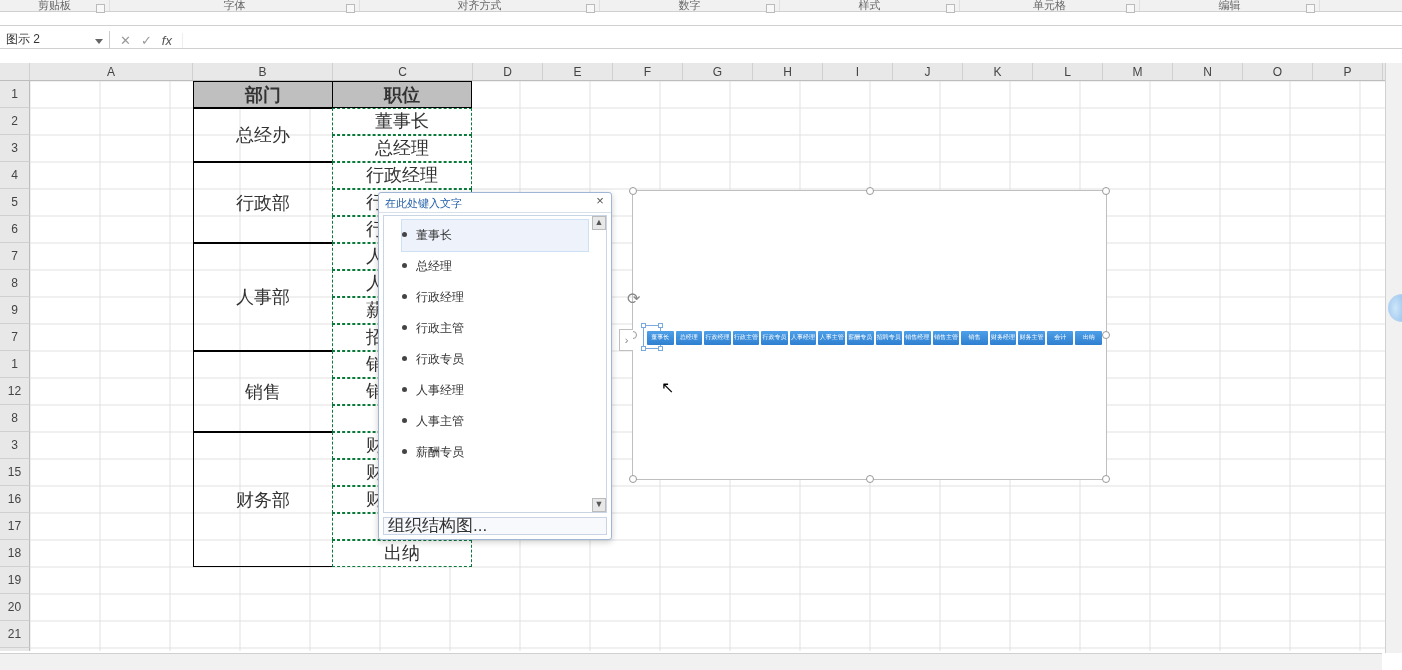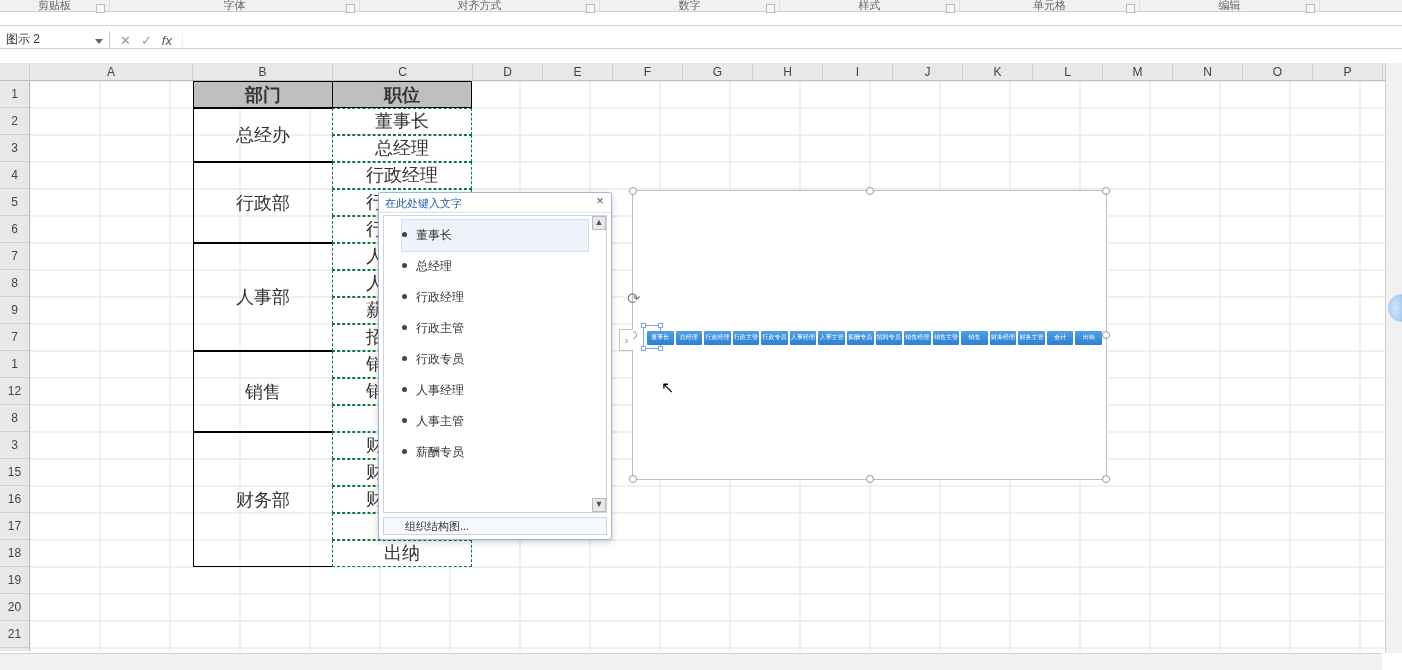--- a/index.html
+++ b/index.html
@@ -234,23 +234,23 @@
     content: "";
     position: absolute; left: 0; top: 12px;
     width: 5px; height: 5px; border-radius: 50%; background: #444;
   }
   .textpane li.selected { background: #eef3fb; outline: 1px solid #cfe0f5; }
   .textpane .tp-footer {
     position: absolute;
     bottom: 4px; left: 4px; right: 4px;
     height: 18px;
     border: 1px solid #c9d4e4;
-    font-size: 11px;
+    font-size: 17px;
     line-height: 16px;
-    padding: 0 21px;
+    padding: 0 4px;
     color: #333;
     background: #f7f9fc;
   }
 
   
   .smartart-canvas {
     position: absolute;
     top: 190px; left: 632px;
     width: 475px;
     height: 290px;

